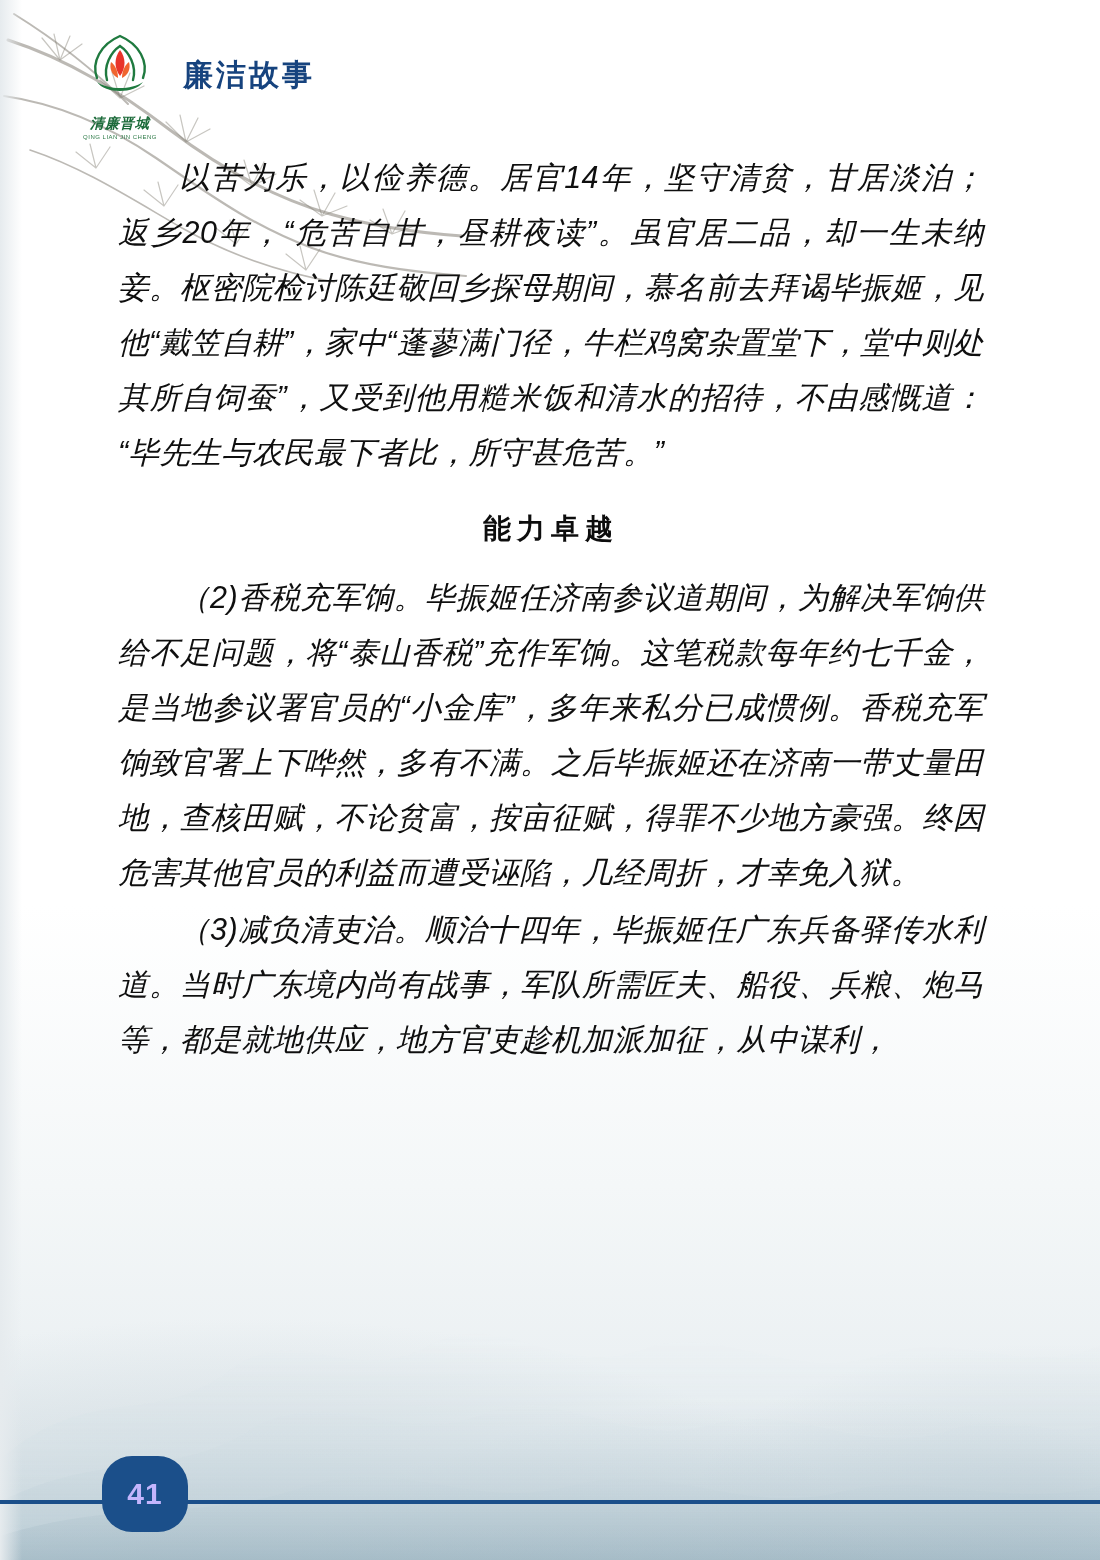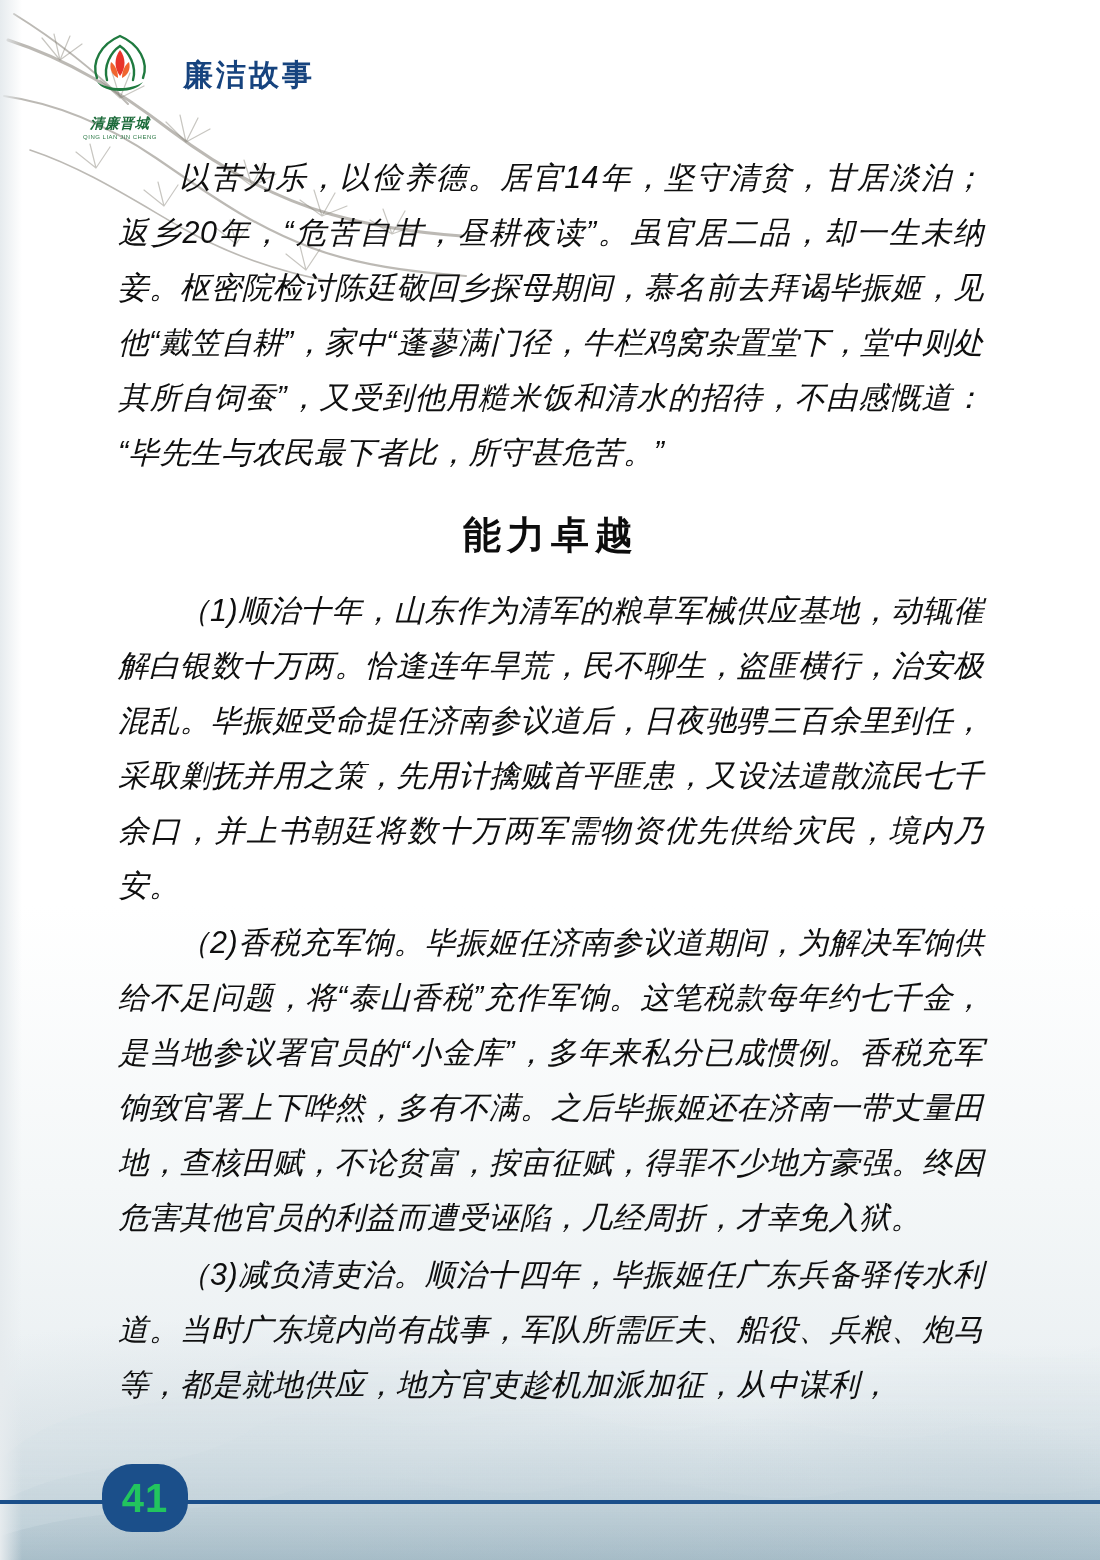--- a/index.html
+++ b/index.html
@@ -102,21 +102,21 @@
     text-justify: inter-ideograph;
     letter-spacing: 0.4px;
     margin: 0 0 2px 0;
     font-family: "Liberation Sans", "DejaVu Sans", sans-serif;
     font-style: italic;
   }
   .para.indent {
     text-indent: 2em;
   }
   .section-title {
-    font-size: 38px;
+    font-size: 28px;
     font-weight: bold;
     color: #0d0d0d;
     text-align: center;
     letter-spacing: 6px;
     margin: 30px 0 22px 0;
     font-family: "Liberation Sans", "DejaVu Sans", sans-serif;
   }
 
   
   .footer-bar {
@@ -125,25 +125,25 @@
     bottom: 56px;
     width: 100%;
     height: 4px;
     background: #1b4f8a;
   }
   .page-num {
     position: absolute;
     left: 102px;
     bottom: 28px;
     width: 86px;
-    height: 68px;
+    height: 76px;
     background: #1b4f8a;
     border-radius: 30px;
-    color: #22c55e;
-    font-size: 40px;
+    color: #c4b5fd;
+    font-size: 30px;
     font-weight: bold;
     display: flex;
     align-items: center;
     justify-content: center;
     letter-spacing: 1px;
   }
   .edge-left {
     position: absolute;
     left: 0; top: 0; bottom: 0;
     width: 22px;
@@ -217,21 +217,20 @@
     <div class="en">QING LIAN JIN CHENG</div>
   </div>
 
   <div class="header-title">廉洁故事</div>
 
   <div class="content">
     <p class="para indent">以苦为乐，以俭养德。居官14年，坚守清贫，甘居淡泊；返乡20年，“危苦自甘，昼耕夜读”。虽官居二品，却一生未纳妾。枢密院检讨陈廷敬回乡探母期间，慕名前去拜谒毕振姬，见他“戴笠自耕”，家中“蓬蓼满门径，牛栏鸡窝杂置堂下，堂中则处其所自饲蚕”，又受到他用糙米饭和清水的招待，不由感慨道：“毕先生与农民最下者比，所守甚危苦。”</p>
 
     <h2 class="section-title">能力卓越</h2>
 
-    <p class="para indent">（1)顺治十年，山东作为清军的粮草军械供应基地，动辄催解白银数十万两。恰逢连年旱荒，民不聊生，盗匪横行，治安极混乱。毕振姬受命提任济南参议道后，日夜驰骋三百余里到任，采取剿抚并用之策，先用计擒贼首平匪患，又设法遣散流民七千余口，并上书朝廷将数十万两军需物资优先供给灾民，境内乃安。</p>
     <p class="para indent">（2)香税充军饷。毕振姬任济南参议道期间，为解决军饷供给不足问题，将“泰山香税”充作军饷。这笔税款每年约七千金，是当地参议署官员的“小金库”，多年来私分已成惯例。香税充军饷致官署上下哗然，多有不满。之后毕振姬还在济南一带丈量田地，查核田赋，不论贫富，按亩征赋，得罪不少地方豪强。终因危害其他官员的利益而遭受诬陷，几经周折，才幸免入狱。</p>
     <p class="para indent">（3)减负清吏治。顺治十四年，毕振姬任广东兵备驿传水利道。当时广东境内尚有战事，军队所需匠夫、船役、兵粮、炮马等，都是就地供应，地方官吏趁机加派加征，从中谋利，</p>
   </div>
 
   <div class="footer-bar"></div>
   <div class="page-num">41</div>
 
 </div>
 
 </body></html>

